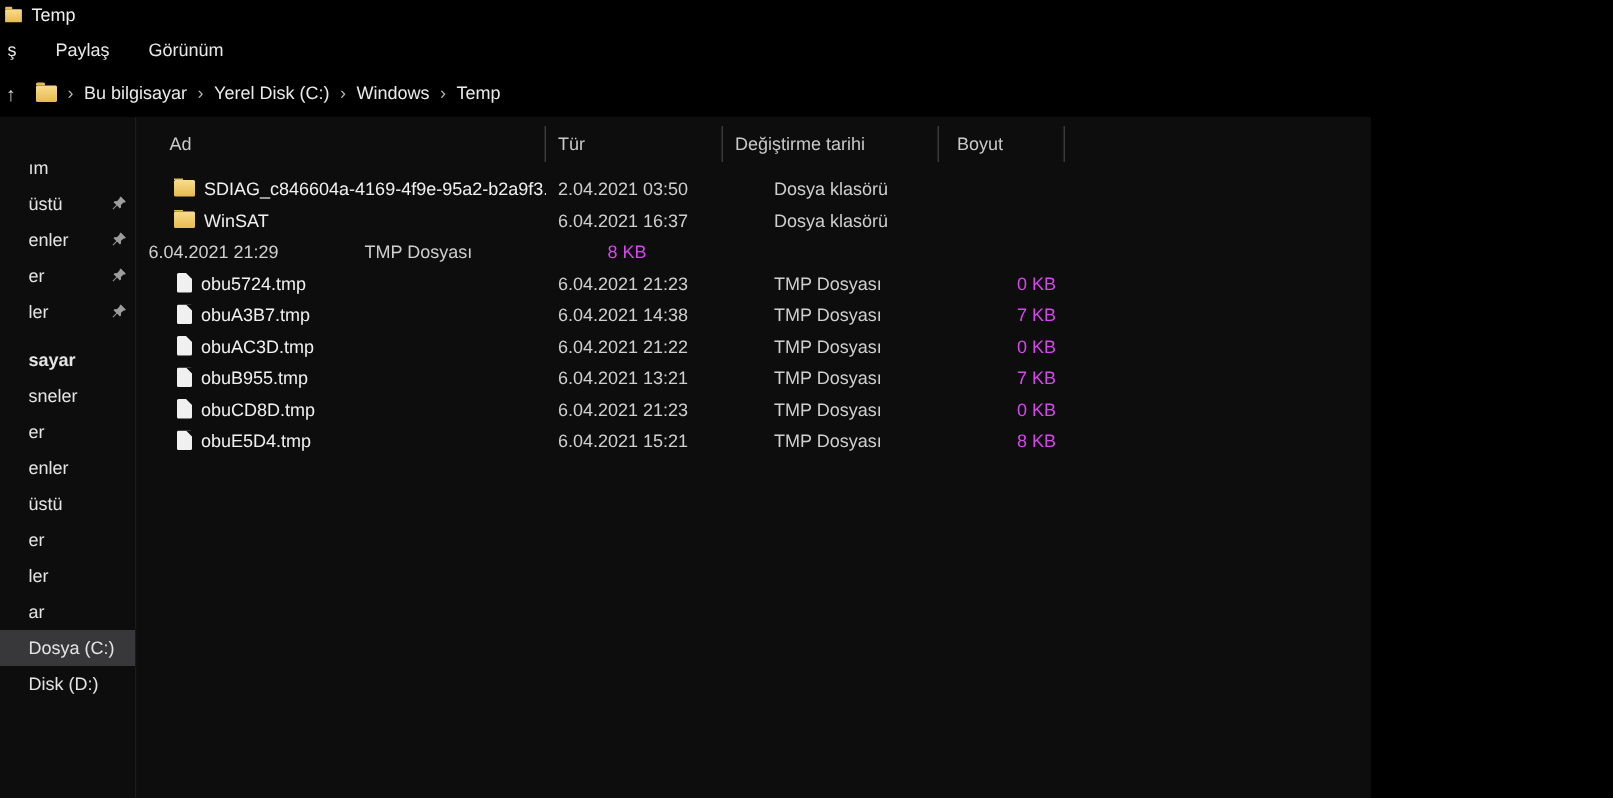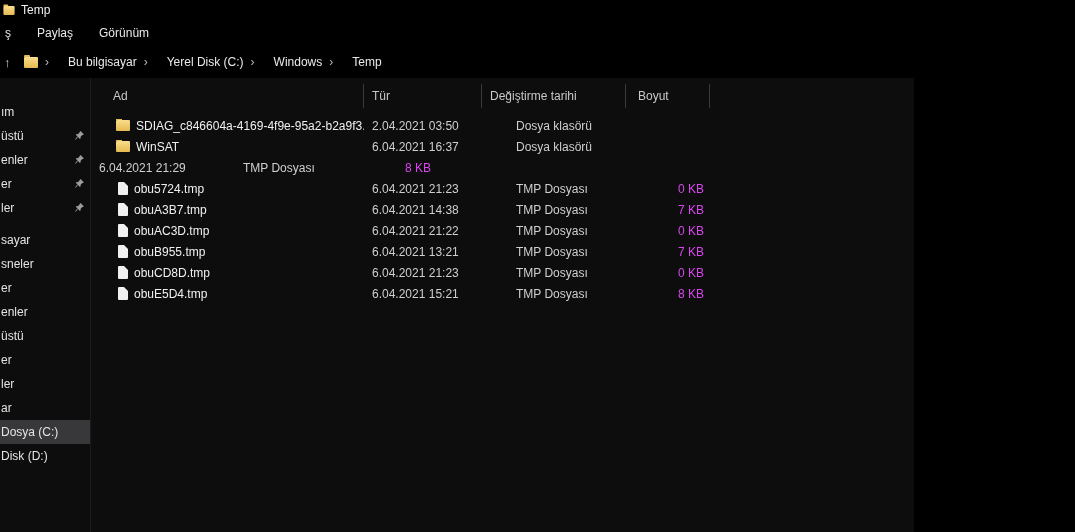--- a/index.html
+++ b/index.html
@@ -14,26 +14,26 @@
   .titlebar .ic-folder { transform:scale(.8); margin-right:5px; }
   .title-text { color:#f0f0f0; font-size:12px; }
   
   .ribbon { height:26px; background:#000; display:flex; align-items:center; padding-left:3px; }
   .ribbon-tab { color:#e8e8e8; margin-right:22px; padding:4px 2px; cursor:default; white-space:nowrap; }
   
   .addressbar { height:32px; background:#000; display:flex; align-items:center; }
   .nav-up { width:18px; text-align:left; padding-left:4px; color:#cfcfcf; font-size:13px; }
   .breadcrumb { display:flex; align-items:center; height:24px; flex:1; background:#000; padding-left:6px; }
   .crumb-sep { color:#b8b8b8; padding:0 7px; font-size:12px; }
-  .crumb { color:#eaeaea; white-space:nowrap;margin-left:12px; }
+  .crumb { color:#eaeaea; white-space:nowrap; }
   
   .bodyrow { display:flex; height:454px; }
   .sidebar { width:91px; background:#0d0d0d; border-right:1px solid #1b1b1b; position:relative; padding-top:22px; }
-  .side-item { height:24px; display:flex; align-items:center; padding-left:1px; position:relative; color:#e4e4e4; }
-  .side-item.spacer-before { margin-top:8px; }
+  .side-item { height:24px; display:flex; align-items:center; padding-left:19px; position:relative; color:#e4e4e4; }
+  .side-item.spacer-before { margin-top:8px;font-weight:bold; }
   .side-item.selected { background:#38383b; }
   .side-item .pin { position:absolute; right:5px; top:6px; }
   
   .main { flex:1; position:relative; background:#0d0d0d; }
   .list-header { position:absolute; top:6px; left:0; display:flex; height:24px; color:#c9c9c9; }
   .hcell { line-height:24px; border-right:1px solid #3a3a3a; white-space:nowrap; overflow:hidden; }
   .c-name { width:273px; padding-left:22px; }
   .c-date { width:144px; padding-left:8px; }
   .c-type { width:118px; padding-left:8px; }
   .c-size { width:84px;  padding-left:12px; }

